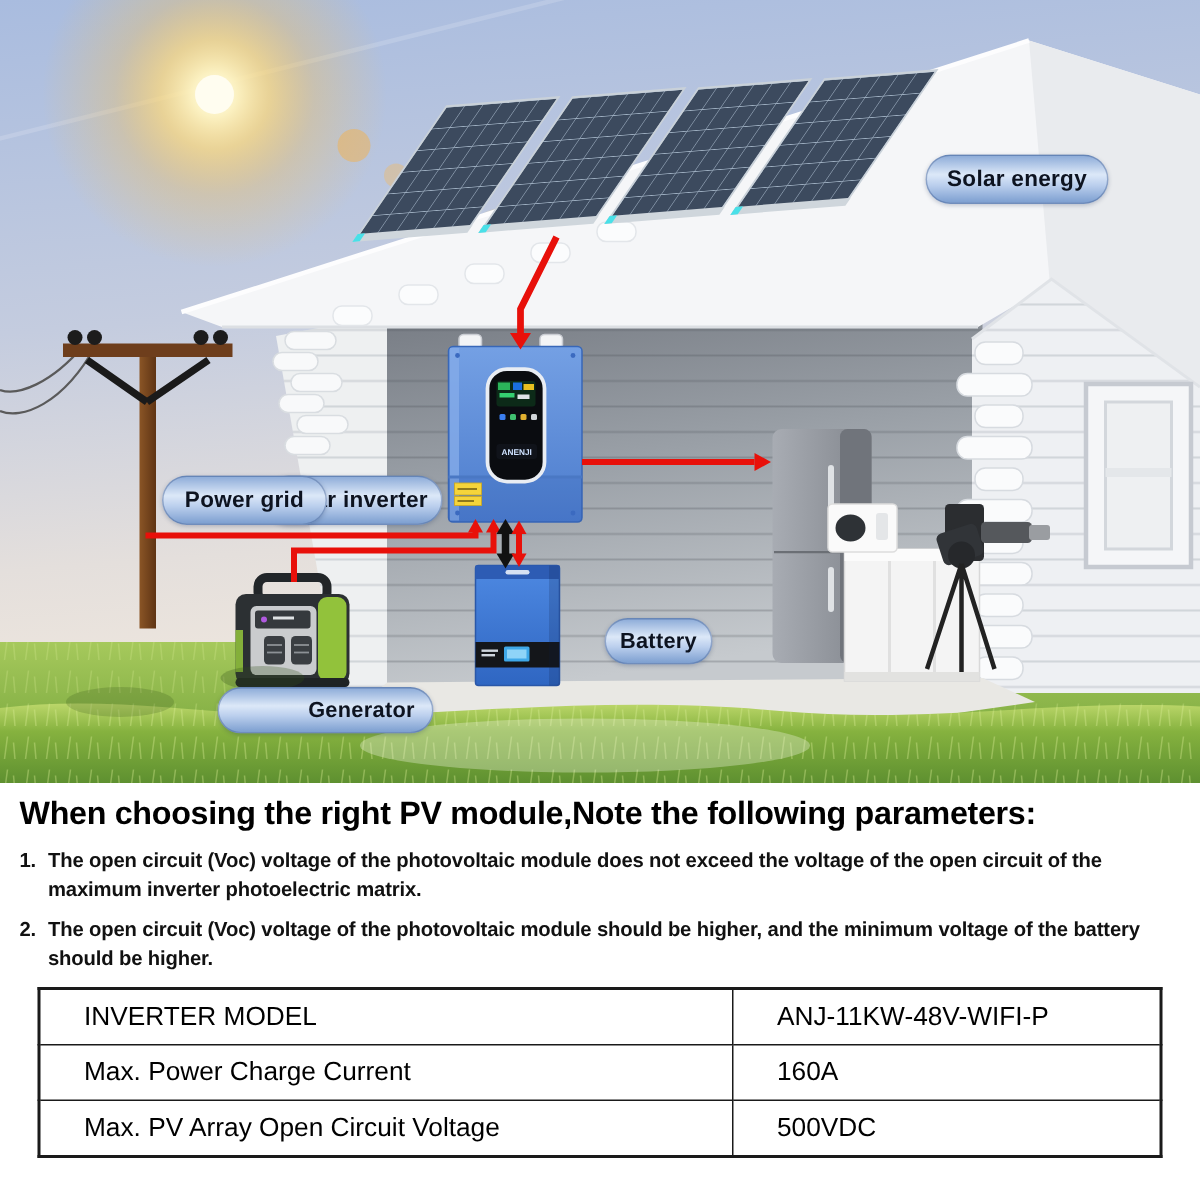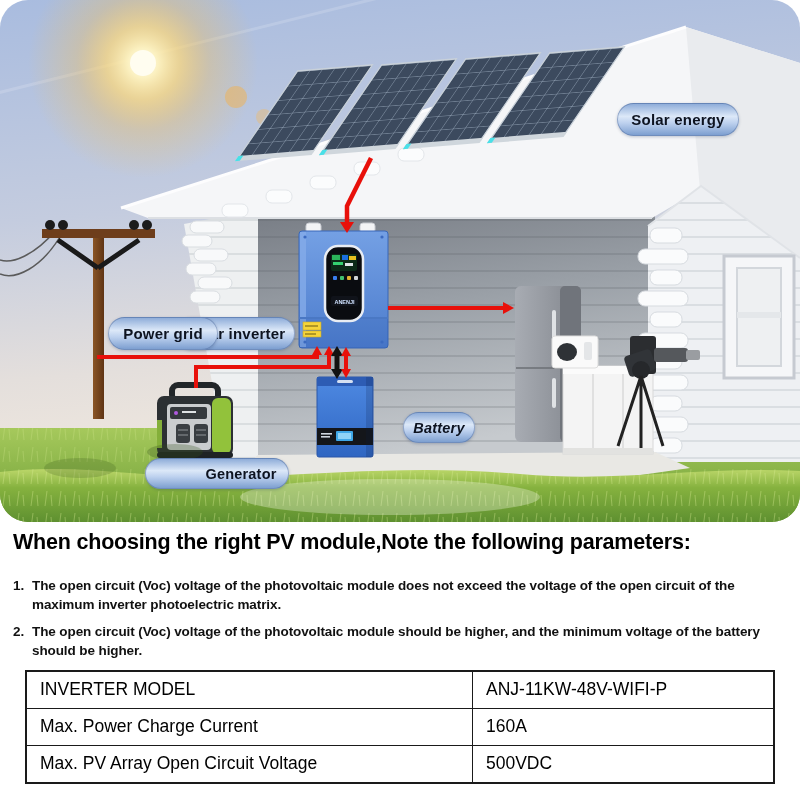--- a/index.html
+++ b/index.html
@@ -1,42 +1,42 @@
 <!DOCTYPE html>
 <html><head>
 <meta charset="utf-8">
 <style>
   html,body{margin:0;padding:0;}
   body{width:800px;height:800px;overflow:hidden;background:#ffffff;
        font-family:"Liberation Sans", sans-serif;}
   #stage{position:relative;width:800px;height:800px;background:#fff;}
-  .scene-wrap{position:relative;width:800px;height:522px;overflow:hidden;border-radius:28px;}
+  .scene-wrap{position:relative;width:800px;height:522px;overflow:hidden;}
   svg.scene{position:absolute;left:0;top:0;display:block;}
 
   
   .pill{position:absolute;display:flex;align-items:center;justify-content:center;
         border-radius:17px;
         background:linear-gradient(180deg,#8fadd9 0%,#dce8f8 40%,#bcd0ee 62%,#7d9fd0 100%);
         border:1px solid rgba(70,100,150,.45);
         box-shadow:0 1px 3px rgba(30,50,90,.25);
         color:#0d1320;font-weight:700;font-size:15px;letter-spacing:.2px;z-index:12;}
   .pill.small{font-size:14.5px;}
 
   
   .content{position:relative;width:800px;height:278px;background:#ffffff;padding-top:6px;box-sizing:border-box;}
-  .headline{margin:2px 10px 21px 13px;font-size:21.5px;font-weight:700;color:#000;
+  .headline{margin:2px 10px 9px 13px;font-size:21.5px;font-weight:700;color:#000;
             letter-spacing:-0.2px;white-space:nowrap;}
   .notes{margin:0 10px 0 13px;}
   .note{position:relative;padding-left:19px;margin-bottom:8px;max-width:775px;
         font-size:13.5px;font-weight:700;color:#111;line-height:1.42;letter-spacing:-0.1px;}
   .note .num{position:absolute;left:0;top:0;}
   table.spec{width:750px;margin:9px auto 0 auto;border-collapse:collapse;
              border:2px solid #1a1a1a;table-layout:fixed;}
   table.spec td{border:1.5px solid #1a1a1a;height:36px;font-size:17.5px;color:#000;
-                padding:0 0 0 13px;vertical-align:middle;}
+                padding:0 0 0 29px;vertical-align:middle;}
   table.spec td.c1{width:432px;}
 </style>
 </head>
 <body>
 
 <div id="stage">
 
   <div class="scene-wrap">
     <svg class="scene" width="800" height="522" viewBox="0 0 800 522">
       <defs>
@@ -338,21 +338,21 @@
 
     <div class="pill" style="left:617px;top:103px;width:120px;height:31px;">
       <span>Solar energy</span>
     </div>
     <div class="pill" style="left:176px;top:281px;width:117px;height:31px;margin-top:36px;">
       <span>Solar inverter</span>
     </div>
     <div class="pill" style="left:108px;top:317px;width:108px;height:31px;">
       <span>Power grid</span>
     </div>
-    <div class="pill small" style="left:403px;top:412px;width:70px;height:29px;font-style:italic;">
+    <div class="pill small" style="left:403px;top:412px;width:70px;height:29px;">
       <span>Battery</span>
     </div>
     <div class="pill small" style="left:145px;top:458px;width:94px;height:29px;padding-left:48px;">
       <span>Generator</span>
     </div>
   </div>
 
   <div class="content">
     <div class="headline">When choosing the right PV module,Note the following parameters:</div>
 

